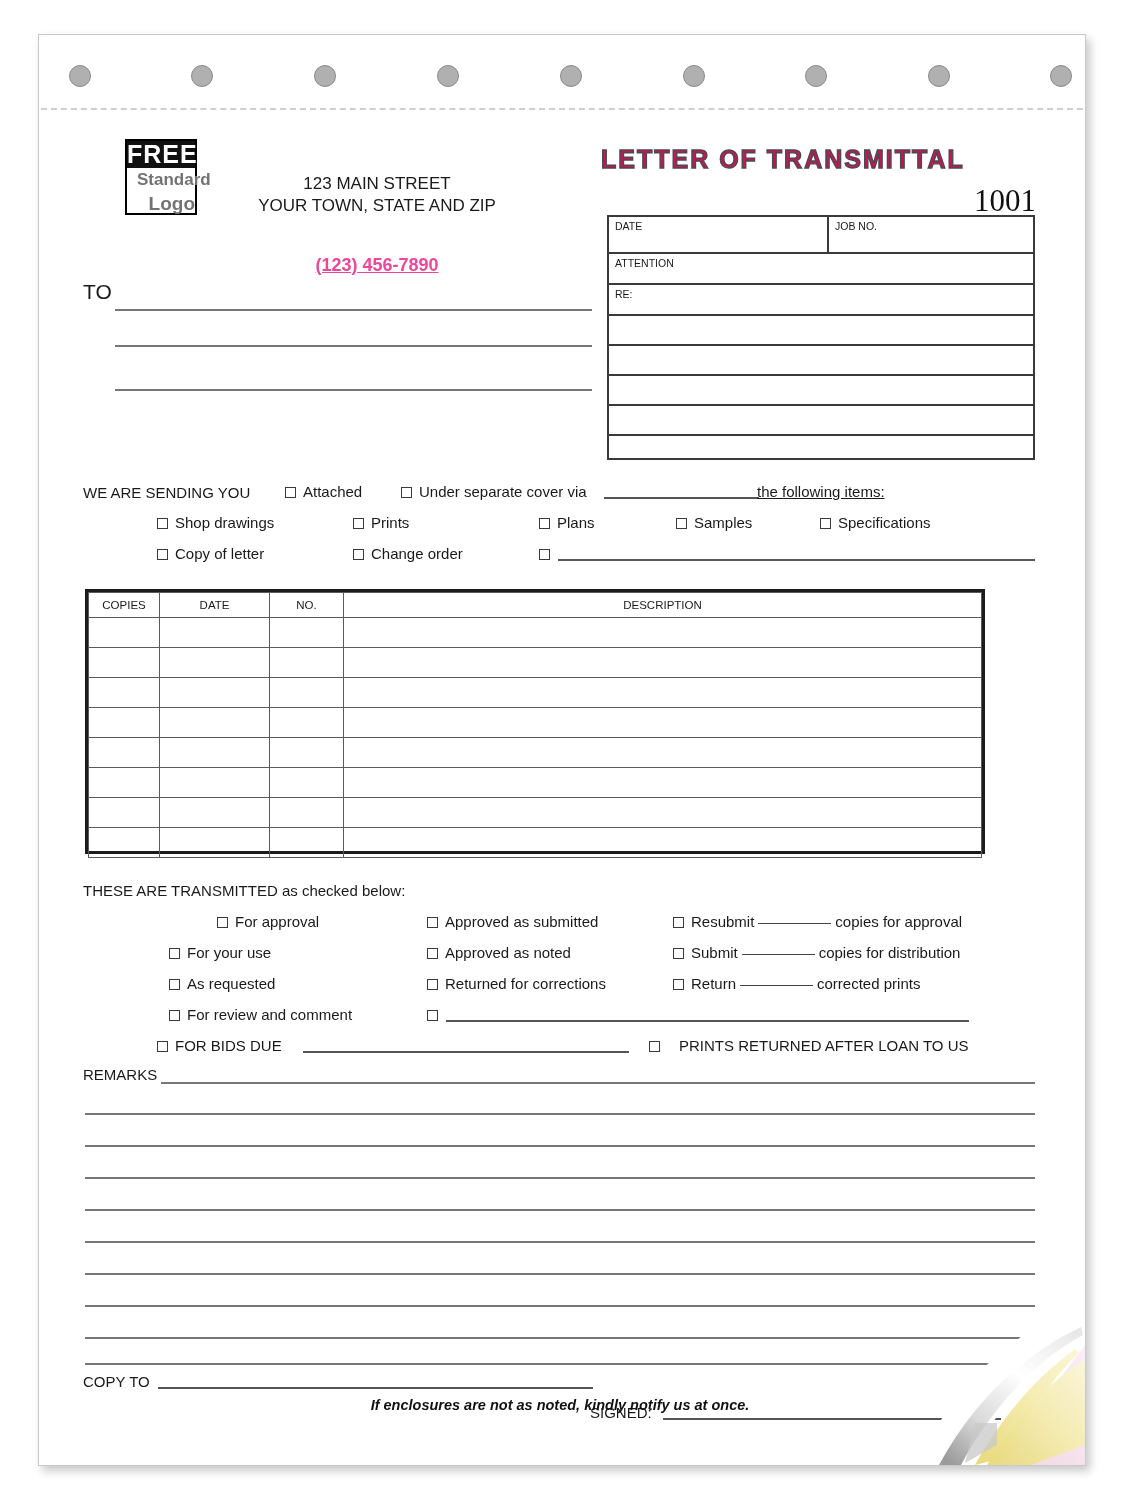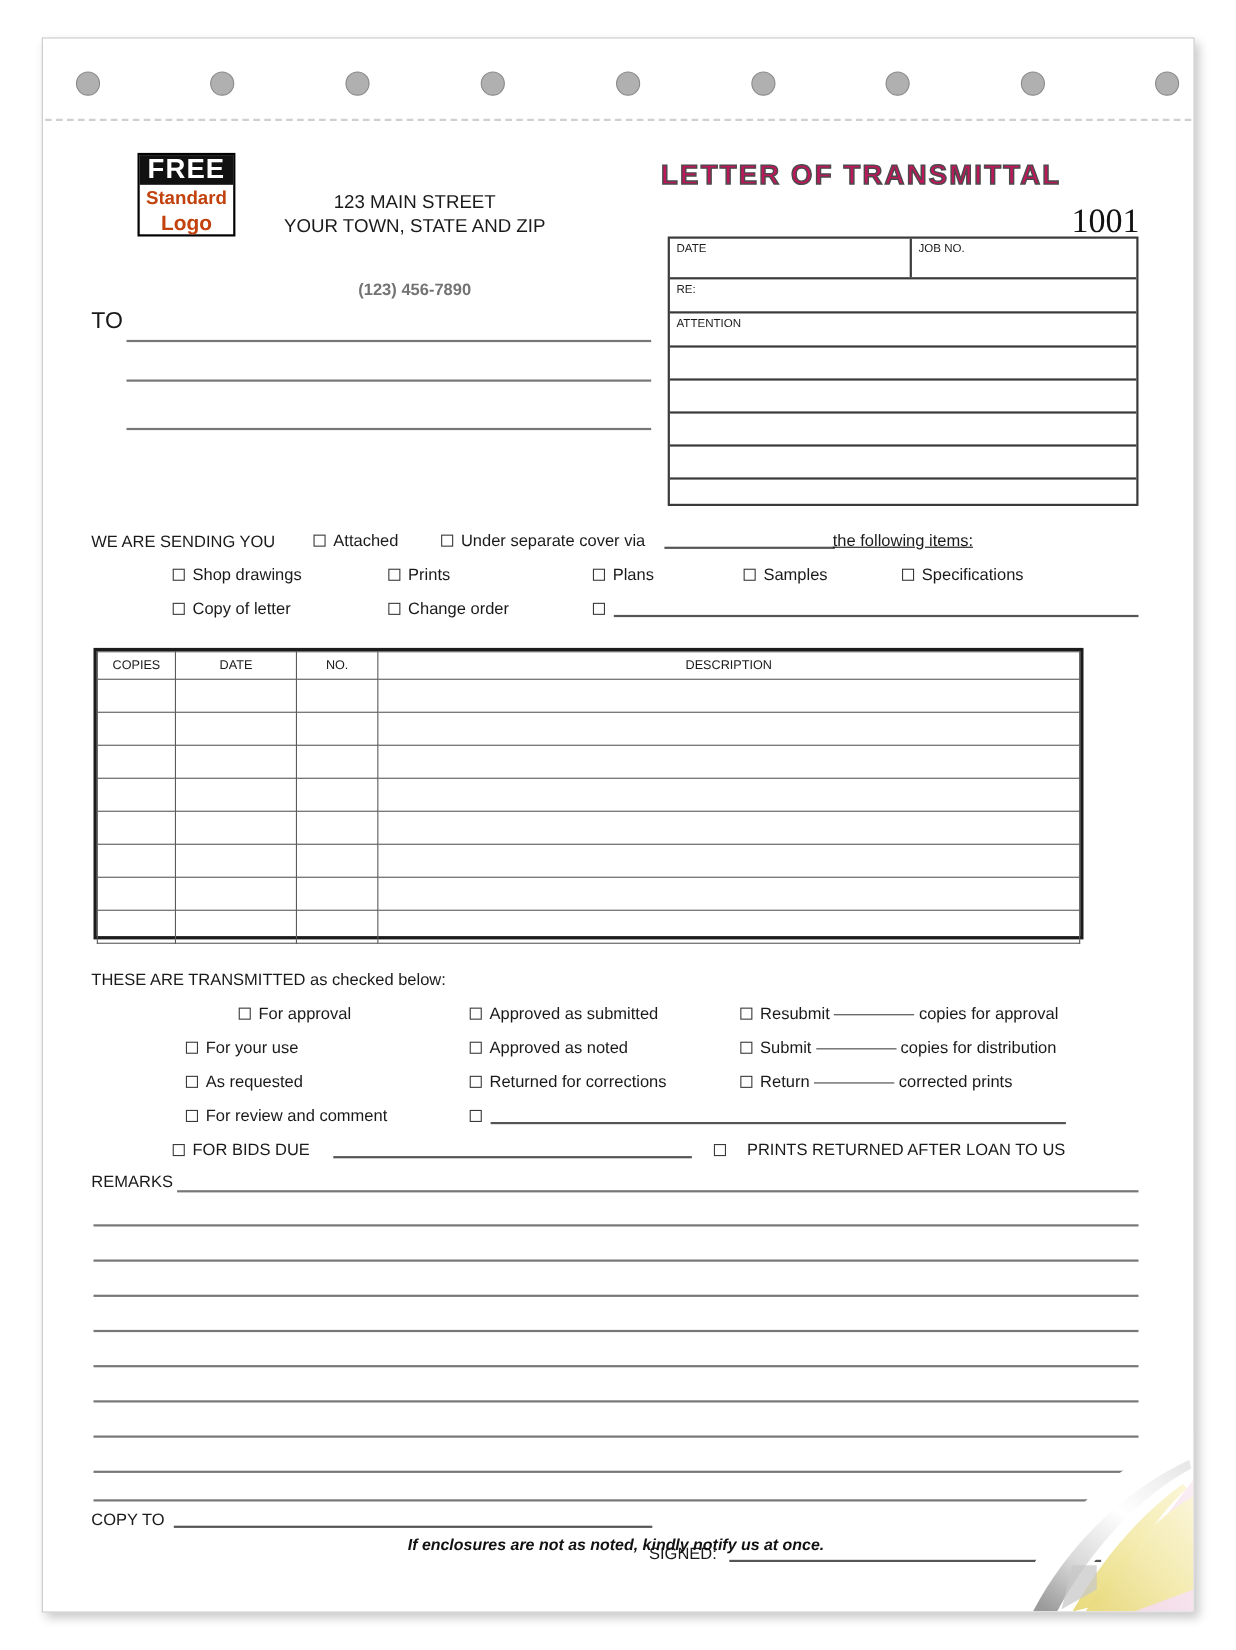--- a/index.html
+++ b/index.html
@@ -42,48 +42,49 @@
   }
   .rule { position: absolute; border-bottom: 2px solid #777; height: 0; }
   .rule-dark { position: absolute; border-bottom: 2px solid #555; height: 0; }
 
   .lbl { position: absolute; font-size: 15px; color: #1a1a1a; white-space: nowrap; }
 
   
   #logo {
     position: absolute;
     left: 86px; top: 104px;
-    width: 89px; height: 76px;
+    width: 72px; height: 76px;
     border: 2px solid #000;
     background: #fff;
   }
   #logo .free {
     background: #111; color: #fff;
     font-weight: bold; font-size: 25px;
     text-align: center; letter-spacing: 1px;
     line-height: 27px; height: 27px;
     font-family: "Liberation Sans", sans-serif;
   }
   #logo .std, #logo .lg {
-    text-align: center; font-weight: bold;
-    color: #c2410c; line-height: 24px;
+    text-align: right; font-weight: bold;
+    color: #737373; line-height: 24px;
     font-family: "Liberation Sans", sans-serif;
+    padding-left: 10px;
   }
   #logo .std { font-size: 17px; }
   #logo .lg  { font-size: 19px; }
 
   
   #co-name { position: absolute; left: 188px; top: 110px; font-size: 22px; font-weight: bold;
              letter-spacing: 0.6px; color: #111; white-space: nowrap; }
   #co-addr1 { position: absolute; left: 188px; top: 139px; width: 300px; text-align: center;
               font-size: 17px; color: #1a1a1a; white-space: nowrap; }
   #co-addr2 { position: absolute; left: 188px; top: 161px; width: 300px; text-align: center;
               font-size: 17px; color: #1a1a1a; white-space: nowrap; }
   #co-phone { position: absolute; left: 188px; top: 220px; width: 300px; text-align: center;
-              font-size: 15px; font-weight: bold; color: #737373; white-space: nowrap; }
+              font-size: 18px; font-weight: bold; color: #ec4899; white-space: nowrap; text-decoration: underline; }
 
   
   #title {
     position: absolute; left: 562px; top: 110px;
     font-size: 25px; font-weight: bold; letter-spacing: 2px;
     color: #be185d;
     -webkit-text-stroke: 1.3px #4a4a4a;
     text-shadow: 0 0 0 transparent;
     white-space: nowrap;
     font-family: "Liberation Sans", sans-serif;
@@ -180,24 +181,24 @@
     <div id="title">LETTER OF TRANSMITTAL</div>
     <div id="formnum">1001</div>
 
     <div id="databox">
       <div class="row" style="height:37px;">
         <span class="cap">DATE</span>
         <div id="vdiv"></div>
         <span class="cap" style="left:226px;">JOB NO.</span>
       </div>
       <div class="row" style="height:31px;">
-        <span class="cap">RE:</span>
+        <span class="cap">ATTENTION</span>
       </div>
       <div class="row" style="height:31px;">
-        <span class="cap">ATTENTION</span>
+        <span class="cap">RE:</span>
       </div>
       <div class="row" style="height:30px;"></div>
       <div class="row" style="height:30px;"></div>
       <div class="row" style="height:30px;"></div>
       <div class="row" style="height:30px;"></div>
       <div class="row" style="height:30px;"></div>
     </div>
 
     <div id="to-lbl">TO</div>
     <div class="rule" style="left:76px;  top:274px; width:477px;"></div>

